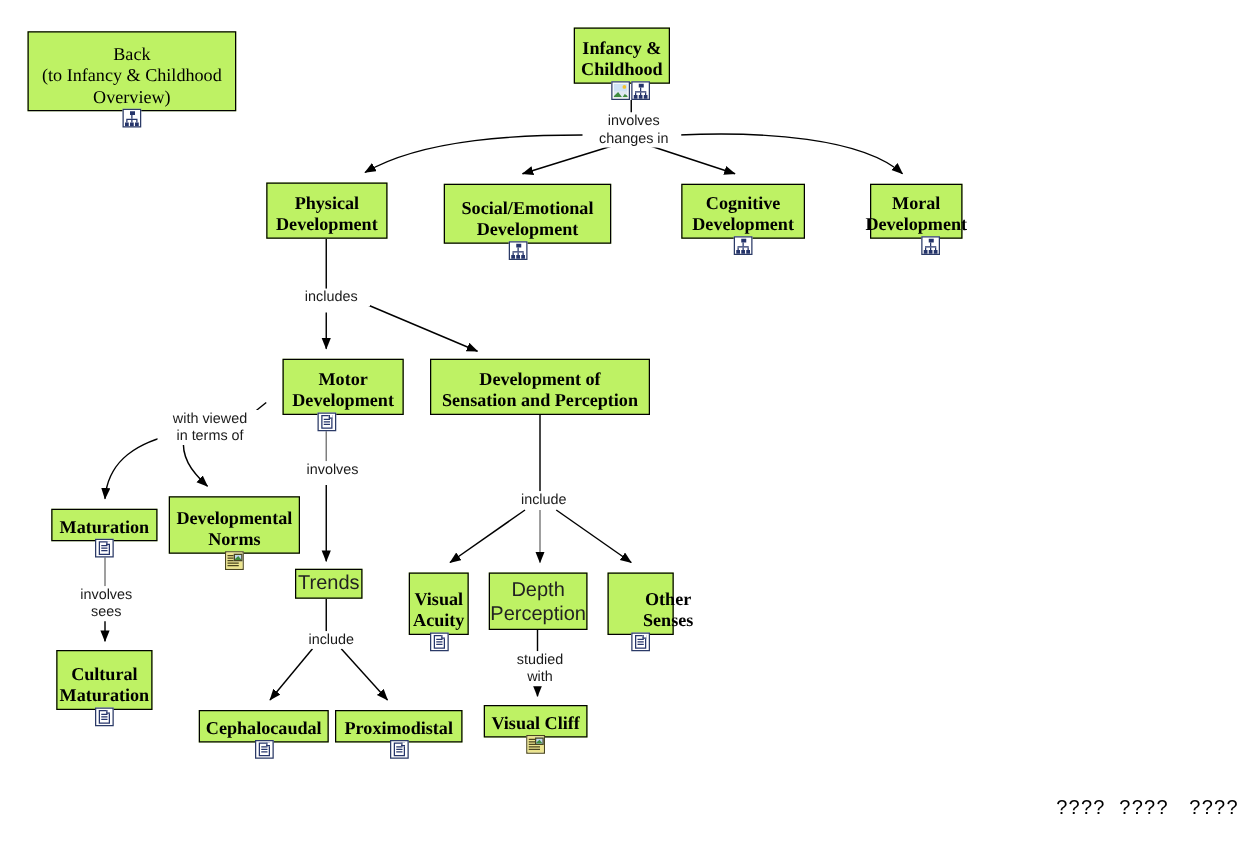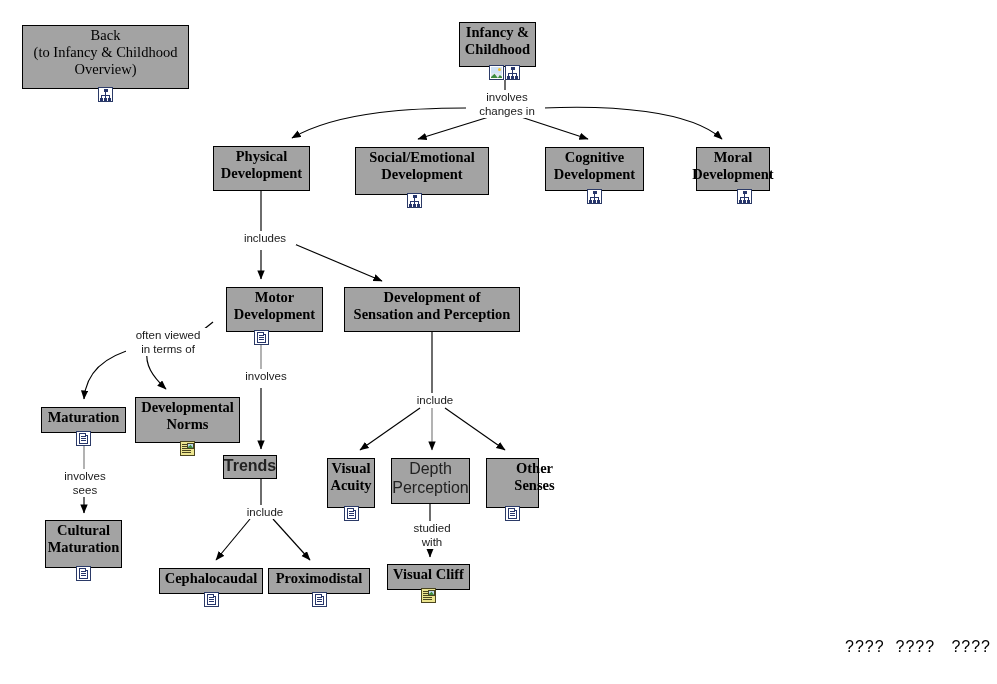--- a/index.html
+++ b/index.html
@@ -19,23 +19,23 @@
   svg.links {
     position: absolute;
     left: 0; top: 0;
     width: 997px; height: 684px;
     pointer-events: none;
   }
   .node {
     position: absolute;
     box-sizing: border-box;
     border: 1px solid #000000;
-    background: #a3a3a3;
+    background: #bef264;
     display: flex;
-    align-items: flex-start;
+    align-items: flex-end;
     justify-content: center;
     text-align: center;
     font-family: "Liberation Serif", serif;
     font-weight: bold;
     font-size: 14.5px;
     line-height: 1.18;
     color: #000000;
     z-index: 3;
   }
   .node.plain {
@@ -376,21 +376,21 @@
             <span class="ln y2"></span>
             <span class="ln y3"></span>
             <span class="ln y4"></span>
             <span class="ln y5"></span>
             <span class="thumb">
               <span class="g"></span>
             </span>
           </span>
         </span>
       </div>
-      <div class="node plain" style="left: 223px; top: 455px; width: 54px; height: 24px; font-weight: bold;">
+      <div class="node plain" style="left: 236px; top: 455px; width: 54px; height: 24px;">
         <span class="node-label">Trends</span>
       </div>
       <div class="node" style="left: 327px; top: 458px; width: 48px; height: 50px;">
         <span class="node-label">Visual
 Acuity</span>
       </div>
       <div class="icons" style="left: 344px; top: 506px;">
         <span class="ico ico-doc">
           <i class="page"></i>
           <i class="ln r1"></i>
@@ -469,21 +469,21 @@
             </span>
           </span>
         </span>
       </div>
     </div>
 
   <div id="labels-layer">
       <div class="linklabel" style="left: 469px; top: 90px; width: 72px;">involves
 changes in</div>
       <div class="linklabel" style="left: 234px; top: 231px; width: 58px;">includes</div>
-      <div class="linklabel" style="left: 126px; top: 328px; width: 80px;">often viewed
+      <div class="linklabel" style="left: 126px; top: 328px; width: 80px;">with viewed
 in terms of</div>
       <div class="linklabel" style="left: 236px; top: 369px; width: 56px;">involves</div>
       <div class="linklabel" style="left: 408px; top: 393px; width: 50px;">include</div>
       <div class="linklabel" style="left: 47px; top: 469px; width: 72px;">involves
 sees</div>
       <div class="linklabel" style="left: 238px; top: 505px; width: 50px;">include</div>
       <div class="linklabel" style="left: 405px; top: 521px; width: 50px;">studied
 with</div>
     </div>
 

